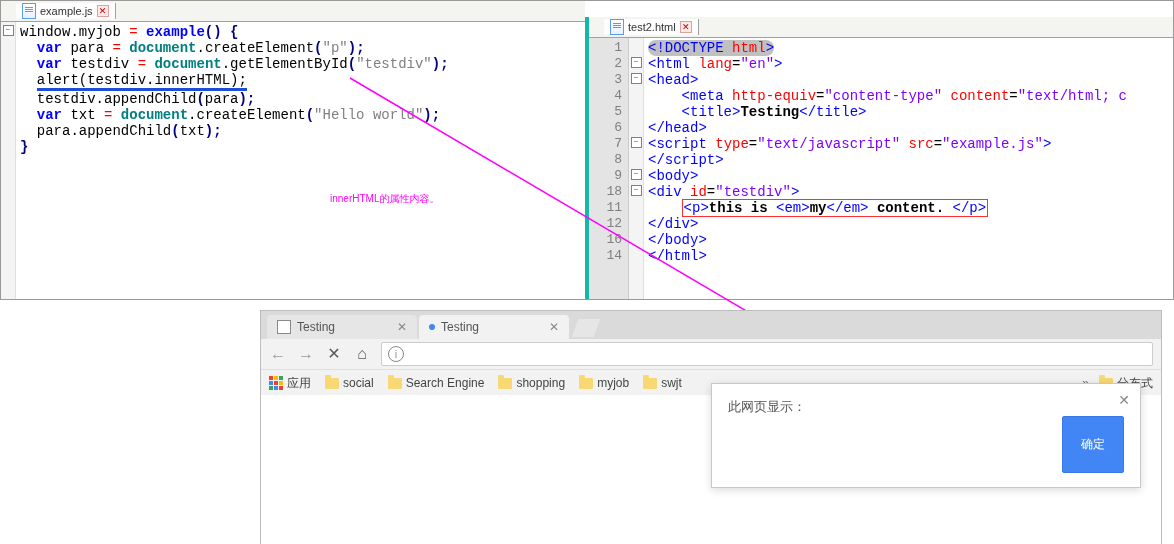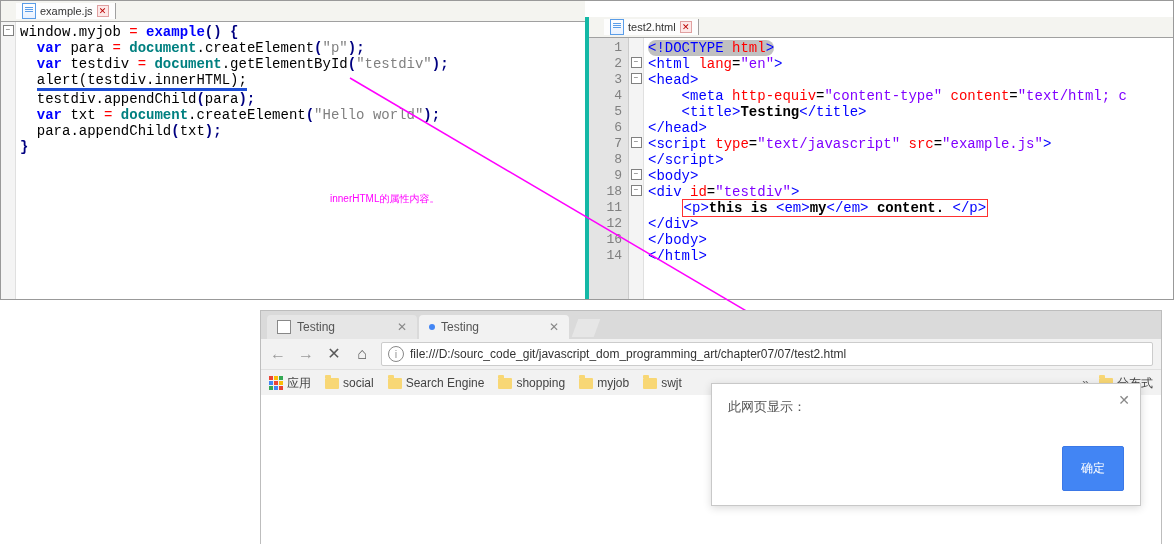--- a/index.html
+++ b/index.html
@@ -93,25 +93,25 @@
   .apps-icon span:nth-child(5){background:#ea4335;}
   .apps-icon span:nth-child(6){background:#fbbc05;}
   .apps-icon span:nth-child(7){background:#34a853;}
   .apps-icon span:nth-child(8){background:#4285f4;}
   .apps-icon span:nth-child(9){background:#ea4335;}
   .folder{width:14px;height:11px;background:#f8d775;border-radius:1px;display:inline-block;position:relative;}
   .folder::before{content:"";position:absolute;top:-3px;left:0;width:6px;height:3px;background:#f8d775;border-radius:1px 1px 0 0;}
   .bk-item{display:flex;align-items:center;gap:4px;color:#444;}
 
   .dialog{position:absolute;right:20px;top:72px;width:430px;background:#fff;border:1px solid #c8c8c8;box-shadow:0 2px 8px rgba(0,0,0,.15);padding:14px 16px;box-sizing:border-box;font-size:12px;color:#555;}
-  .dialog .dlg-title{font-size:13px;margin-bottom:30px;}
+  .dialog .dlg-title{font-size:13px;}
   .dialog .dlg-close{position:absolute;top:8px;right:10px;color:#888;font-size:14px;}
   .dialog .dlg-msg{margin-bottom:30px;}
   .dialog .dlg-actions{display:flex;justify-content:flex-end;}
-  .dlg-btn{background:var(--btn-blue);color:#fff;border:1px solid #3b78e7;padding:13px 18px;font-size:12px;border-radius:2px;}
+  .dlg-btn{background:var(--btn-blue);color:#fff;border:1px solid #3b78e7;padding:19px 18px;font-size:12px;border-radius:2px;}
 
   .page-area{position:absolute;top:84px;left:0;right:0;bottom:0;background:#fff;}
   .bk-tail{margin-left:auto;display:flex;align-items:center;gap:10px;}
   .chev{color:#666;font-size:12px;}
 </style>
 </head>
 <body>
 
 <div class="split">
 
@@ -233,21 +233,20 @@
     <div class="br-newtab"></div>
   </div>
 
   <div class="addrbar">
     <span class="nav-icon">←</span>
     <span class="nav-icon">→</span>
     <span class="nav-icon dark">✕</span>
     <span class="nav-icon dark">⌂</span>
     <div class="omnibox">
       <span class="nav-icon circle">i</span>
-      <span class="url">file:///D:/sourc_code_git/javascript_dom_programming_art/chapter07/07/test2.html</span>
     </div>
   </div>
 
   <div class="bookbar">
     <div class="bk-item">
       <span class="apps-icon">
           <span></span>
           <span></span>
           <span></span>
           <span></span>

